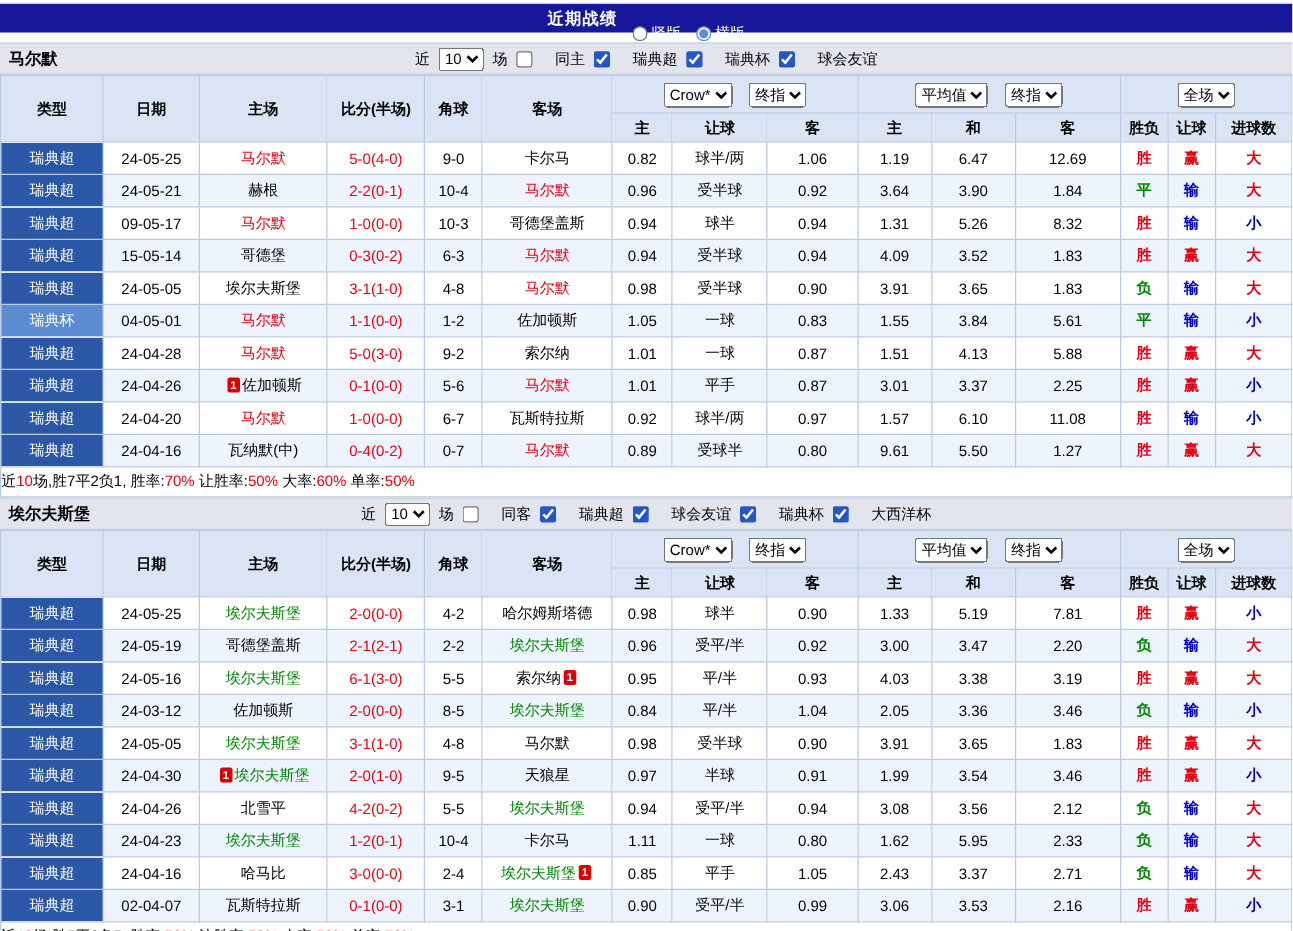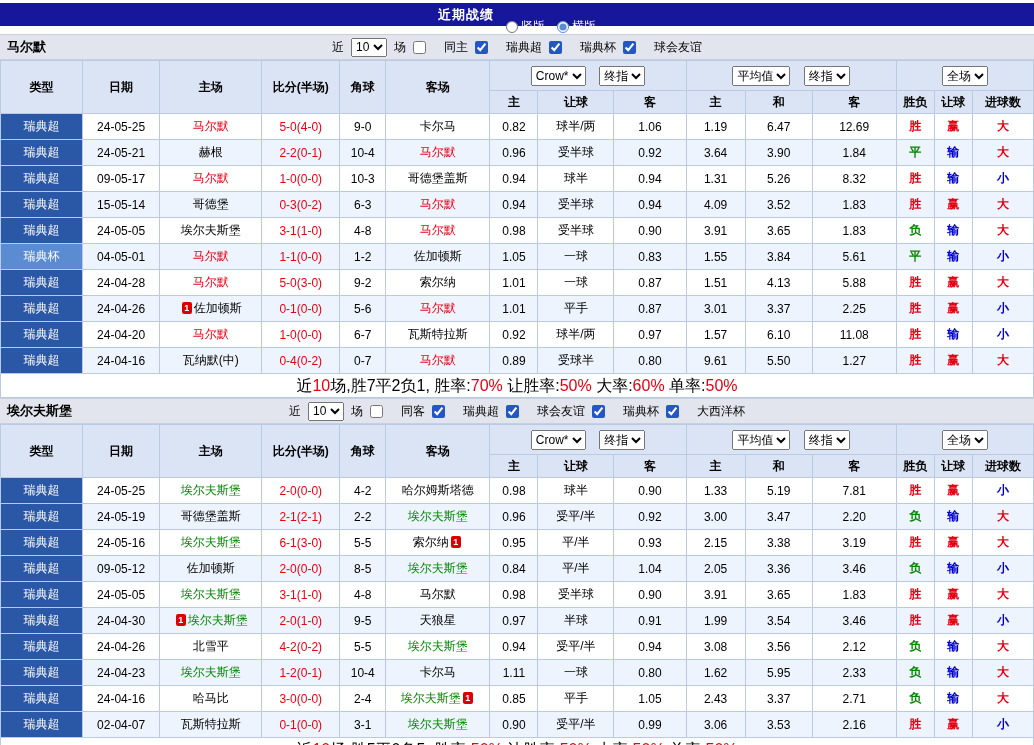--- a/index.html
+++ b/index.html
@@ -24,21 +24,21 @@
   thead th{background:#dbe4f4;font-weight:bold;}
   thead tr.h1 th{height:29px;}
   thead tr.h2 th{height:22px;}
   thead select{font-size:12px;height:20px;margin:0 5px;font-weight:normal;}
   tbody tr.alt td{background:#eef4fd;}
   td.league{color:#fff;}
   td.score{color:#e60012;}
   td.res{font-weight:bold;}
   .card{display:inline-block;width:10px;height:12px;line-height:12px;background:#dd0000;color:#fff;
         font-size:9px;font-weight:bold;text-align:center;border-radius:2px;margin:0 2px;vertical-align:1px;}
-  .summary{height:23px;line-height:23px;text-align:center;border:1px solid #bac9e4;border-top:none;font-size:16px;}
+  .summary{height:23px;line-height:23px;border:1px solid #bac9e4;border-top:none;font-size:12px;}
   .num-red{color:#e60012;}
 </style>
 </head>
 <body>
 
 <div class="topbar">
   <span class="title">近期战绩</span>
   <label>
     <input type="radio" name="layout" style="">
     <span>竖版</span>
@@ -419,30 +419,30 @@
         <tr>
           <td class="league" style="background: rgb(43, 87, 167);">瑞典超</td>
           <td>24-05-16</td>
           <td class="team"><span style="color: rgb(0, 136, 0);">埃尔夫斯堡</span></td>
           <td class="score">6-1(3-0)</td>
           <td>5-5</td>
           <td class="team"><span>索尔纳</span><span class="card">1</span></td>
           <td>0.95</td>
           <td>平/半</td>
           <td>0.93</td>
-          <td>2.15</td>
+          <td>4.03</td>
           <td>3.38</td>
           <td>3.19</td>
           <td class="res" style="color: rgb(230, 0, 18);">胜</td>
           <td class="res" style="color: rgb(230, 0, 18);">赢</td>
           <td class="res" style="color: rgb(230, 0, 18);">大</td>
         </tr>
         <tr class="alt">
           <td class="league" style="background: rgb(43, 87, 167);">瑞典超</td>
-          <td>09-05-12</td>
+          <td>24-03-12</td>
           <td class="team"><span>佐加顿斯</span></td>
           <td class="score">2-0(0-0)</td>
           <td>8-5</td>
           <td class="team"><span style="color: rgb(0, 136, 0);">埃尔夫斯堡</span></td>
           <td>0.84</td>
           <td>平/半</td>
           <td>1.04</td>
           <td>2.05</td>
           <td>3.36</td>
           <td>3.46</td>

